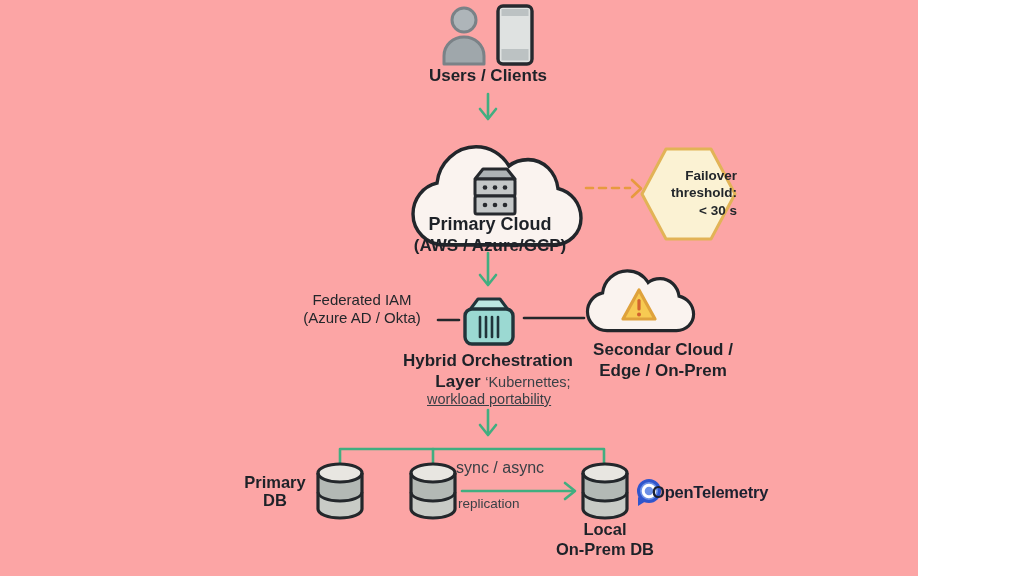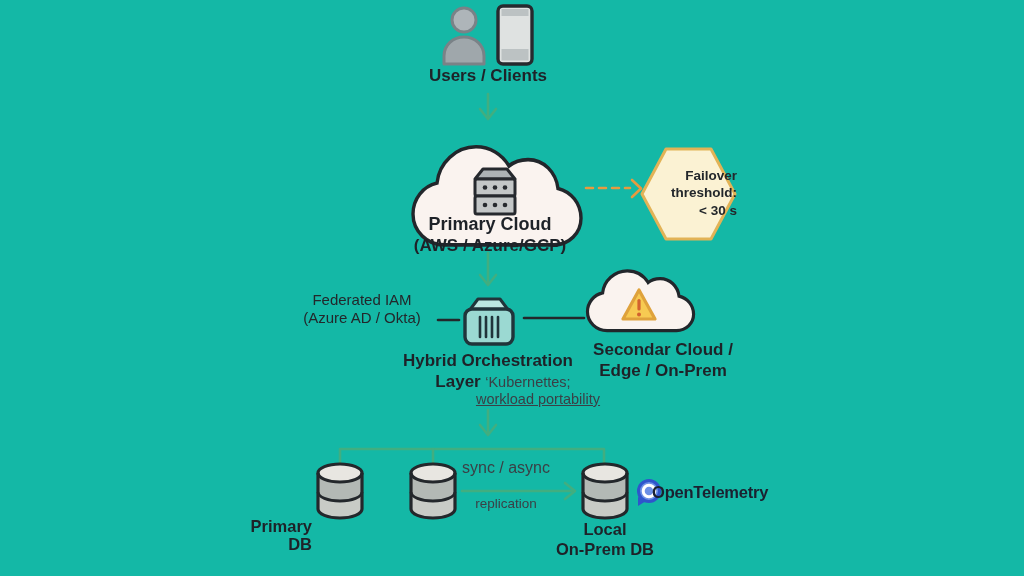--- a/index.html
+++ b/index.html
@@ -1,20 +1,20 @@
 <!DOCTYPE html>
 <html><head>
 <meta charset="utf-8">
 <style>
   html,body{margin:0;padding:0;}
   body{font-family:"Liberation Sans",sans-serif;}
-  #canvas{position:relative;width:1024px;height:576px;background:#14b8a6;overflow:hidden;}
+  #canvas{position:relative;width:918px;height:576px;background:#fca5a5;overflow:hidden;}
   .abs{position:absolute;}
   .lbl{color:#1E2228;font-weight:bold;text-align:center;line-height:1.22;white-space:nowrap;}
-  .note{color:#3A4046;font-weight:normal;text-align:center;white-space:nowrap;}
+  .note{color:#3A4046;font-weight:normal;text-align:left;white-space:nowrap;}
   svg{display:block;overflow:visible;}
   .hexText{font-size:13.5px;font-weight:600;color:#23272B;text-align:right;line-height:1.28;}
 </style>
 </head>
 <body>
 
 <div id="canvas">
 
   <svg class="abs" style="left:0;top:0" width="1024" height="576" viewBox="0 0 1024 576">
 
@@ -148,21 +148,21 @@
     <path d="M3,11 V47 A22,9 0 0 0 47,47 V11" fill="none" stroke="#23272B" stroke-width="3.2"></path>
   </svg>
   <svg class="abs" style="left:580px;top:462px" width="50" height="58" viewBox="0 0 50 58">
     <path d="M3,11 V47 A22,9 0 0 0 47,47 V11 A22,9 0 0 1 3,11 Z" fill="#C8CBC6"></path>
     <path d="M3,11 A22,9 0 0 0 47,11 V30 A22,9 0 0 1 3,30 Z" fill="#B3B9B5"></path>
     <ellipse cx="25" cy="11" rx="22" ry="9" fill="#E8E6E1" stroke="#23272B" stroke-width="3.2"></ellipse>
     <path d="M3,30 A22,9 0 0 0 47,30" fill="none" stroke="#23272B" stroke-width="2.8"></path>
     <path d="M3,11 V47 A22,9 0 0 0 47,47 V11" fill="none" stroke="#23272B" stroke-width="3.2"></path>
   </svg>
 
-  <div class="abs lbl" style="left:238px;top:473px;width:74px;font-size:16.5px;text-align:right;line-height:1.12;margin-top:44px;">
+  <div class="abs lbl" style="left:238px;top:473px;width:74px;font-size:16.5px;text-align:center;line-height:1.12;">
     <div>Primary</div>
     <div>DB</div>
   </div>
   <div class="abs lbl" style="left:547px;top:519px;width:116px;font-size:16.5px;">
     <div>Local</div>
     <div>On-Prem DB</div>
   </div>
 
   <div class="abs note" style="left:456px;top:459px;width:100px;font-size:16px;">sync / async</div>
   <div class="abs note" style="left:458px;top:496px;width:96px;font-size:13.5px;">replication</div>

